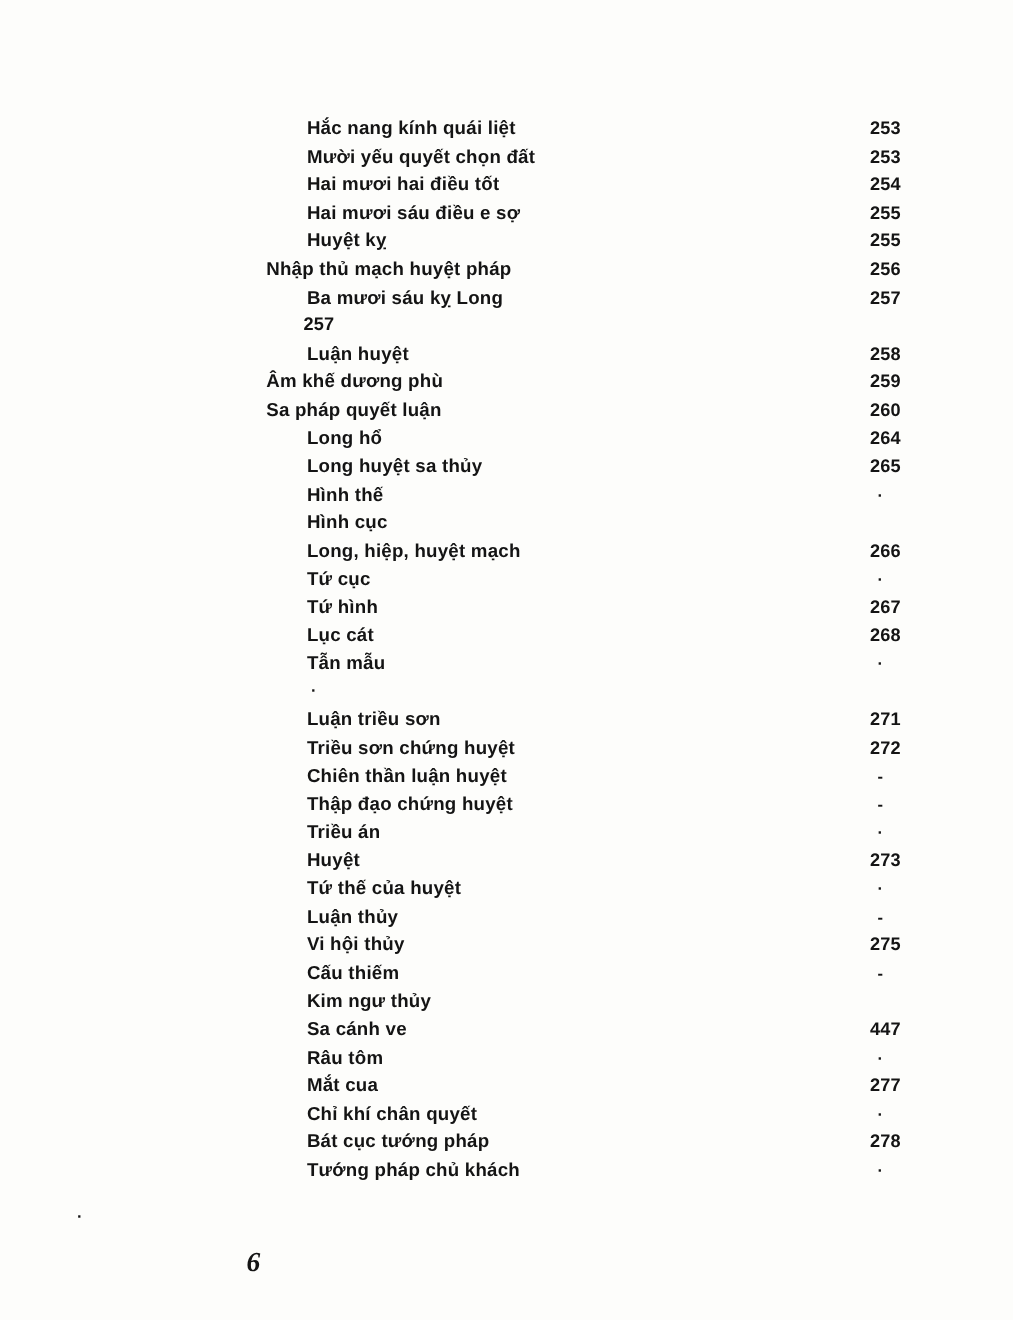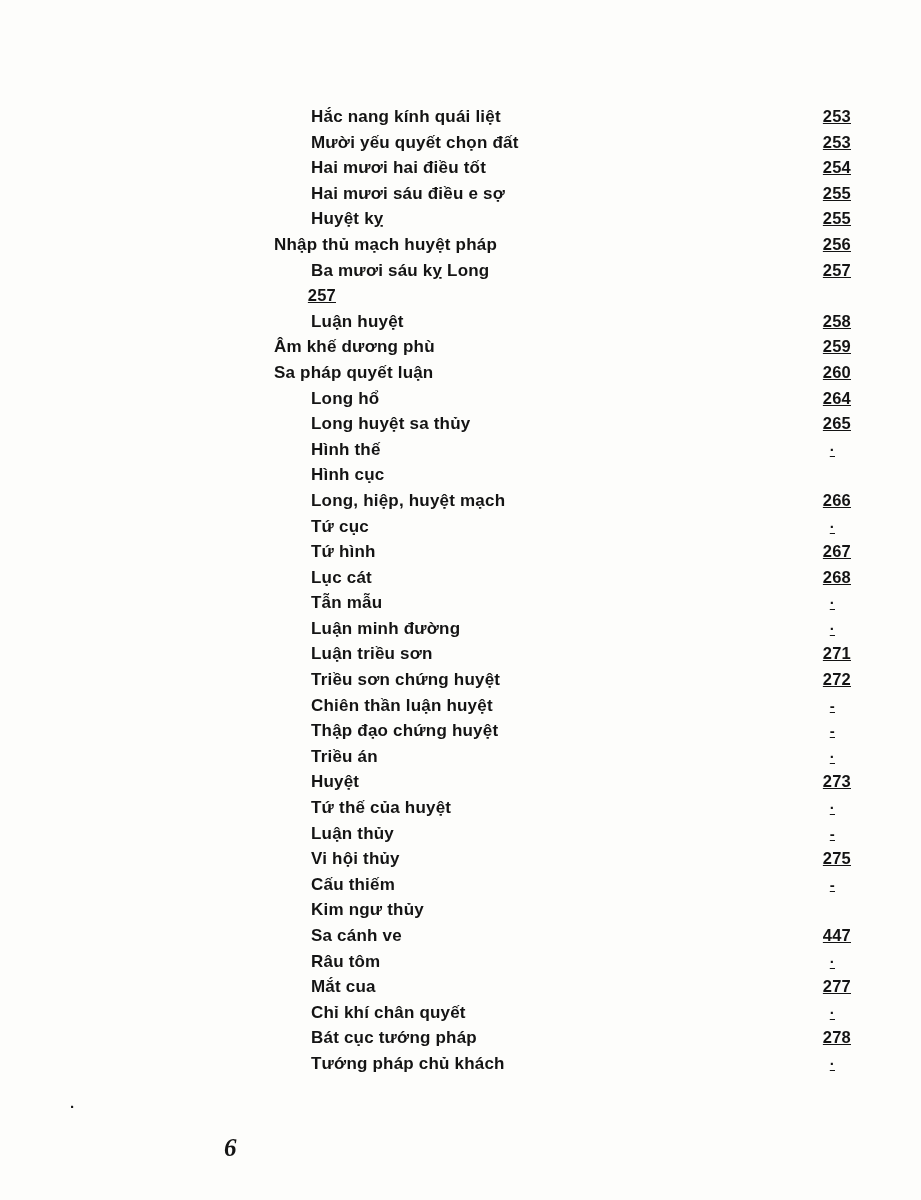--- a/index.html
+++ b/index.html
@@ -8,40 +8,39 @@
     width:921px;height:1200px;
     margin:0 auto;
     background:#fdfdfb;
     font-family:"Liberation Sans", sans-serif;
     font-weight:700;
     color:#141414;
     overflow:hidden;
   }
   .toc{
     position:absolute;
-    left:274px;top:104px;
+    left:242px;top:104px;
     width:577px;
   }
   .row{
     display:flex;
     align-items:baseline;
     height:25.6px;
     font-size:17px;
     line-height:25.6px;
     letter-spacing:0.2px;
     white-space:nowrap;
   }
   .row .title{flex:1 1 auto;}
   .row.indent-2 .title{padding-left:37px;}
   .pagenum{
     flex:0 0 auto;
     width:62px;
     text-align:right;
     font-size:16.5px;
-    text-decoration:underline;
   }
   .pagenum.mark{
     width:46px;
     padding-right:16px;
     font-size:15px;
   }
   .stray-dot{
     position:absolute;
     left:70px;top:1098px;
     font-size:15px;
@@ -154,21 +153,20 @@
     <span class="title">Lục cát</span>
     <span class="pagenum">268</span>
   </div>
 
   <div class="row indent-2">
     <span class="title">Tẫn mẫu</span>
     <span class="pagenum mark">·</span>
   </div>
 
   <div class="row indent-2">
-    <span class="title">Luận minh đường</span>
     <span class="pagenum mark">·</span>
   </div>
 
   <div class="row indent-2">
     <span class="title">Luận triều sơn</span>
     <span class="pagenum">271</span>
   </div>
 
   <div class="row indent-2">
     <span class="title">Triều sơn chứng huyệt</span>

